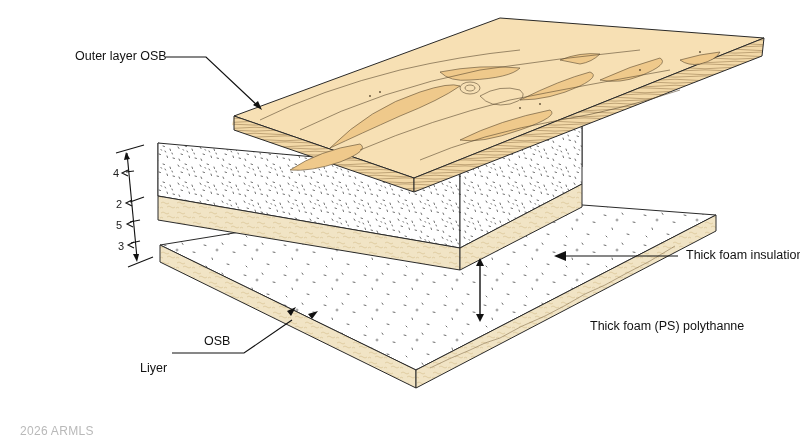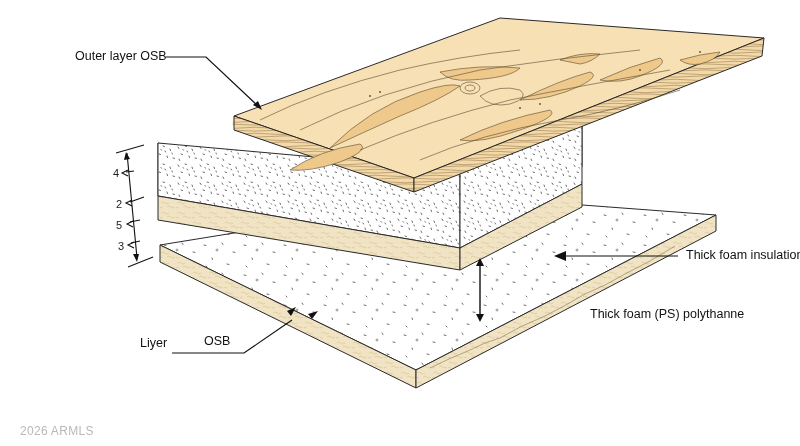--- a/index.html
+++ b/index.html
@@ -147,23 +147,23 @@
       <polyline points="128,170 122,173 128,176"></polyline>
       <polyline points="132,200 126,203 132,206"></polyline>
       <polyline points="133,221 127,224 133,227"></polyline>
       <polyline points="134,242 128,245 134,248"></polyline>
     </g>
   </svg>
 
   
   <div class="label" style="left:75px;top:50px;">Outer layer OSB</div>
   <div class="label" style="left:686px;top:249px;">Thick foam insulation</div>
-  <div class="label" style="left:590px;top:308px;text-align:center;">Thick foam (PS) polythanne</div>
+  <div class="label" style="left:590px;top:320px;text-align:center;">Thick foam (PS) polythanne</div>
   <div class="label" style="left:204px;top:335px;">OSB</div>
-  <div class="label" style="left:140px;top:337px;">Liyer</div>
+  <div class="label" style="left:140px;top:362px;">Liyer</div>
 
   <div class="dim-num" style="left:113px;top:168px;">4</div>
   <div class="dim-num" style="left:116px;top:199px;">2</div>
   <div class="dim-num" style="left:116px;top:220px;">5</div>
   <div class="dim-num" style="left:118px;top:241px;">3</div>
 
   <div class="watermark">2026 ARMLS</div>
 </div>
 
 </body></html>

